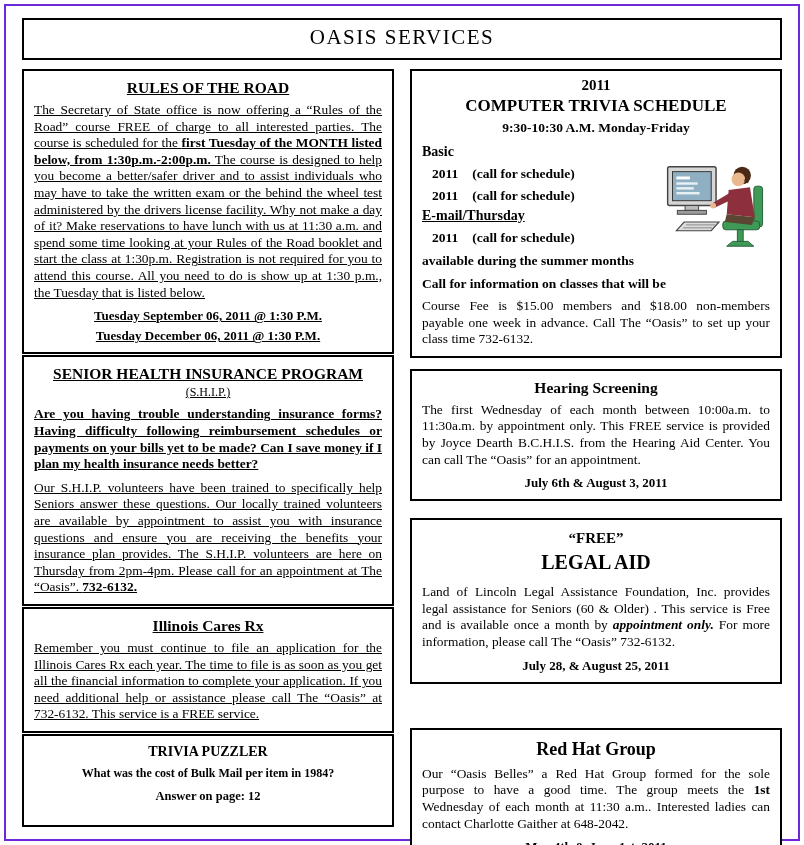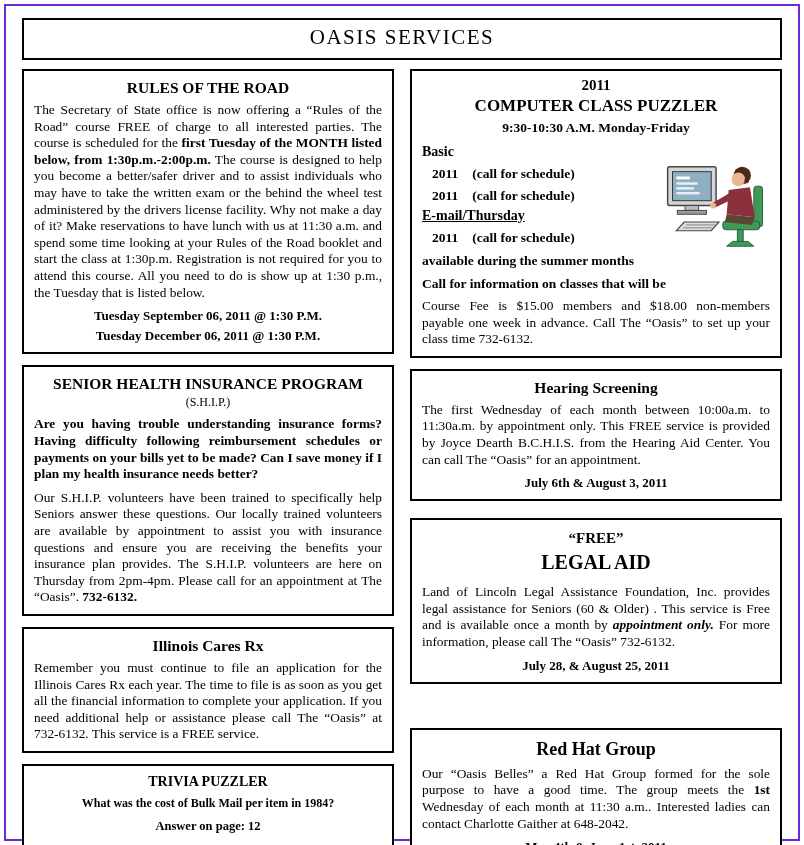--- a/index.html
+++ b/index.html
@@ -12,21 +12,21 @@
     position:absolute; left:4px; top:4px; right:4px; bottom:4px;
     border:2px solid #6d28d9; background:#fff; padding:12px 16px;
   }
   .masthead {
     border:2px solid #000; text-align:center;
     font-size:21px; letter-spacing:1.5px; padding:5px 0 8px;
   }
   .columns { display:flex; gap:16px; margin-top:9px; align-items:flex-start; }
   .col { flex:1; display:flex; flex-direction:column; min-width:0; }
   .box { border:2px solid #000; padding:6px 10px 8px; background:#fff; }
-  .mb9  { margin-bottom:11px; }
+  .mb9  { margin-bottom:1px;text-decoration:underline; }
   .mb11 { margin-bottom:11px; }
   .mb17 { margin-bottom:17px; }
   .mb28 { margin-bottom:44px; }
   .sec-title { text-align:center; font-weight:bold; font-size:15.5px; margin:2px 0 5px; }
   .sec-title-lg { text-align:center; font-weight:bold; font-size:18px; margin:3px 0 6px; }
   .sub-title { text-align:center; font-size:12px; margin:-3px 0 6px; }
   .body-text { font-size:13.4px; line-height:1.24; text-align:justify; }
   .b  { font-weight:bold; }
   .bi { font-weight:bold; font-style:italic; }
   .u  { text-decoration:underline; }
@@ -89,21 +89,21 @@
         <div class="trivia-q">What was the cost of Bulk Mail per item in 1984?</div>
         <div class="trivia-a">Answer on page: 12</div>
       </div>
 
     </div>
 
     <div class="col">
 
       <div class="box computer-box mb11">
         <div class="cc-year">2011</div>
-        <div class="cc-title">COMPUTER CLASS  PUZZLER</div>
+        <div class="cc-title">COMPUTER TRIVIA  SCHEDULE</div>
         <div class="cc-time">9:30-10:30 A.M. Monday-Friday</div>
 
         <div class="cc-label">Basic</div>
         <div class="cc-row"><span>2011</span><span class="note">(call for schedule)</span></div>
         <div class="cc-row"><span>2011</span><span class="note">(call for schedule)</span></div>
 
         <div class="cc-label u">E-mail/Thursday</div>
         <div class="cc-row"><span>2011</span><span class="note">(call for schedule)</span></div>
 
         <div class="cc-info">available during the summer months</div>

